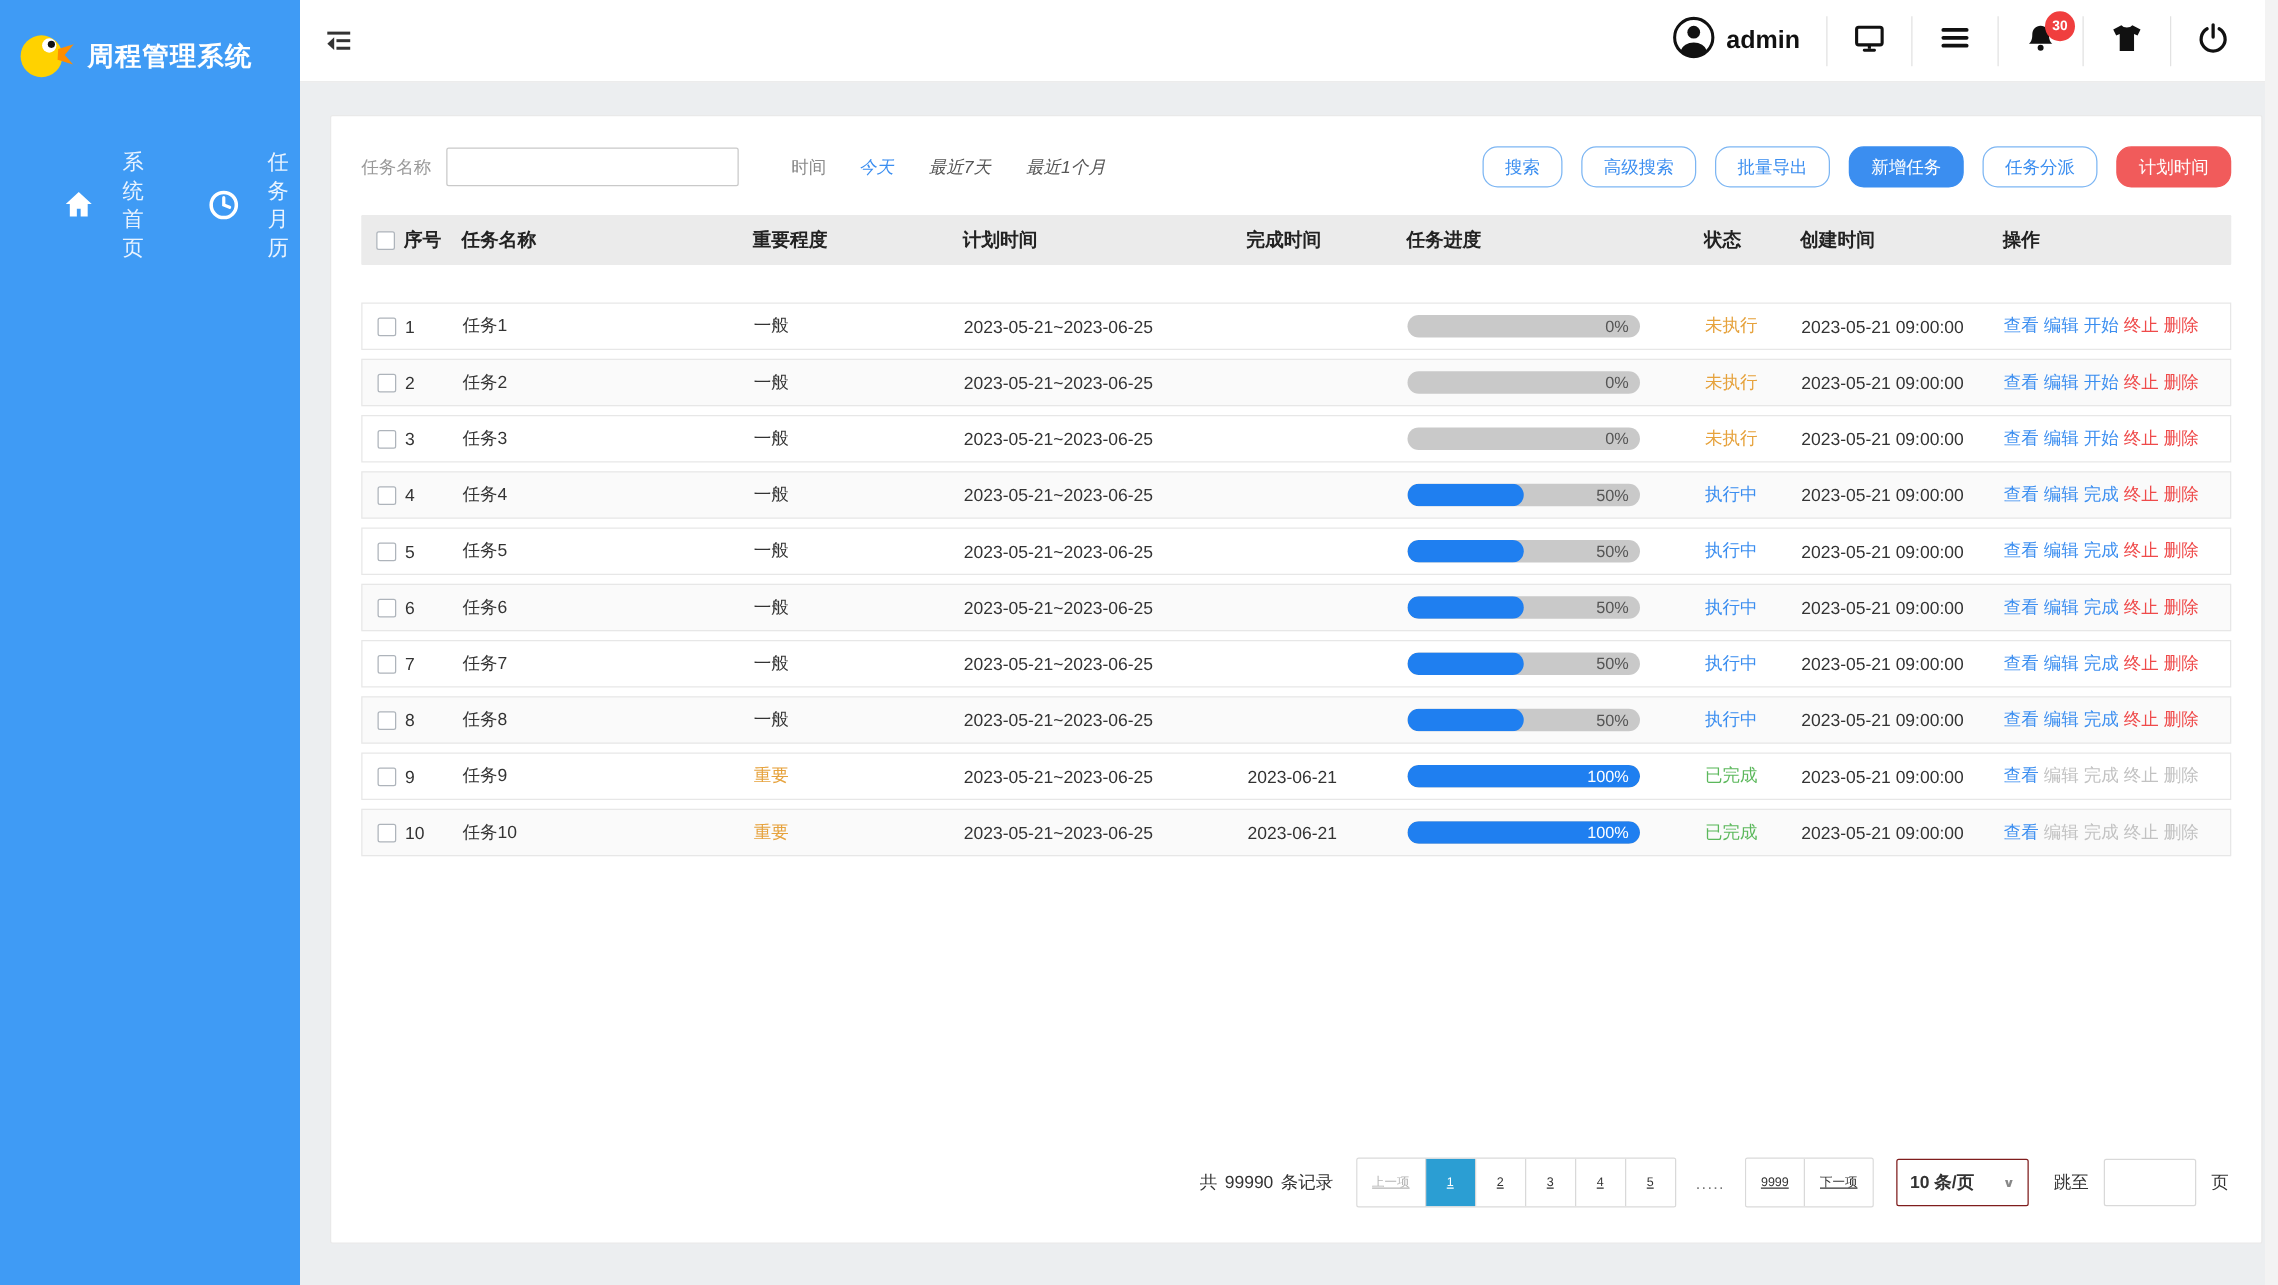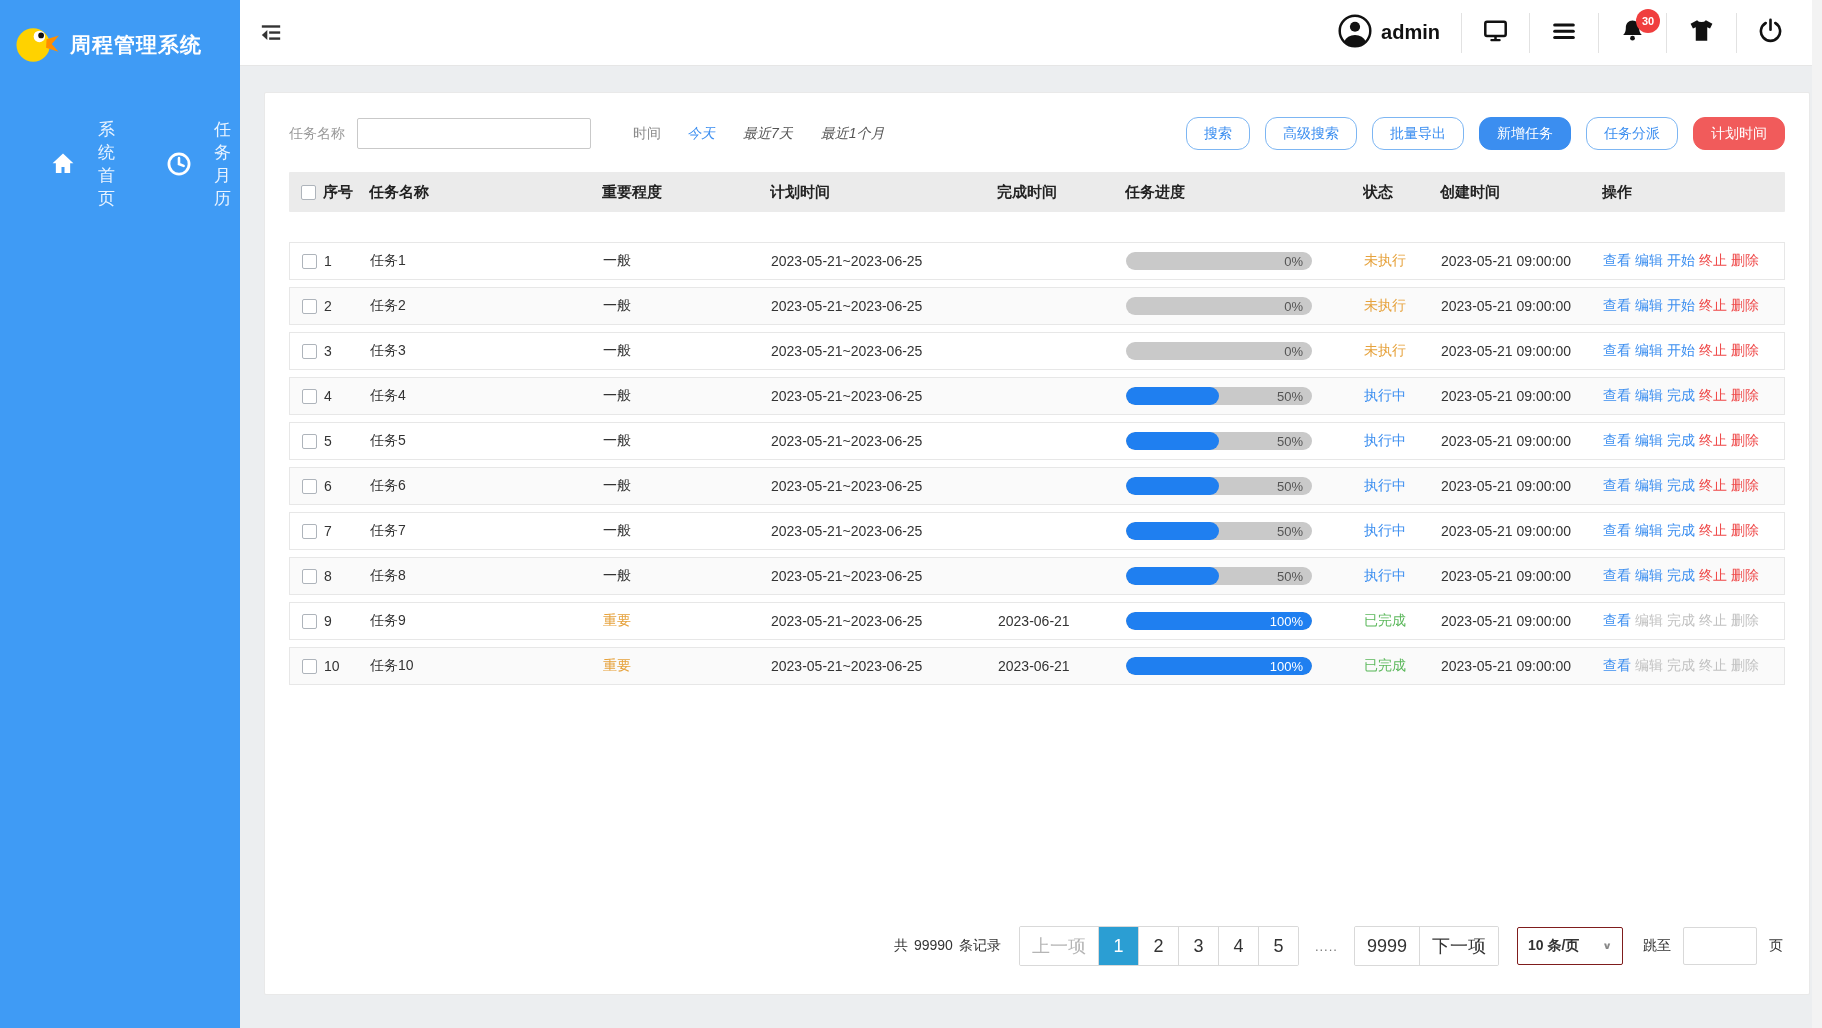--- a/index.html
+++ b/index.html
@@ -70,21 +70,21 @@
   .acell { display:flex; gap:4px; font-size:14px; }
   .lk { cursor:pointer; white-space:nowrap; }
   .lk-blue { color:#3b8ef0; }
   .lk-red { color:#ef4a4a; }
   .lk-gray { color:#c2c2c2; cursor:default; }
 
   
   .pager { margin-top:auto; display:flex; align-items:center; justify-content:flex-end; padding:10px 2px 14px 0; }
   .total { font-size:14px; color:#333; margin-right:18px; display:flex; gap:6px; }
   .pgroup { display:flex; border:1px solid #d9d9d9; border-radius:2px; overflow:hidden; }
-  .pbtn { min-width:40px; height:38px; display:flex; align-items:center; justify-content:center; font-size:18px; color:#333; background:#fff; cursor:pointer; padding:0 12px; }
+  .pbtn { min-width:40px; height:38px; display:flex; align-items:center; justify-content:center; font-size:10px; color:#333; background:#fff; cursor:pointer; padding:0 12px;text-decoration:underline; }
   .pbtn + .pbtn { border-left:1px solid #d9d9d9; }
   .pbtn.active { background:var(--active-page,#2b9ed3); color:#fff; }
   .pbtn.disabled { color:#b5b5b5; cursor:default; }
   .dots { margin:0 16px; color:#777; font-size:13px; letter-spacing:1px; }
   .pgroup.g2 { margin-right:18px; }
   .pgroup.g1 { margin-right:0; }
   .psize { display:flex; align-items:center; justify-content:space-between; border:1px solid #7f1d1d; border-radius:2px; height:38px; width:106px; padding:0 10px; font-size:14px; color:#333; cursor:pointer; background:#fff;font-weight:bold; }
   .chev { color:#888; font-size:12px; transform:scaleY(0.8); }
   .jump-label { margin:0 12px 0 20px; font-size:14px; }
   .jump-input { width:74px; height:38px; border:1px solid #d9d9d9; border-radius:2px; outline:none; padding:0 8px; font-size:14px; }

